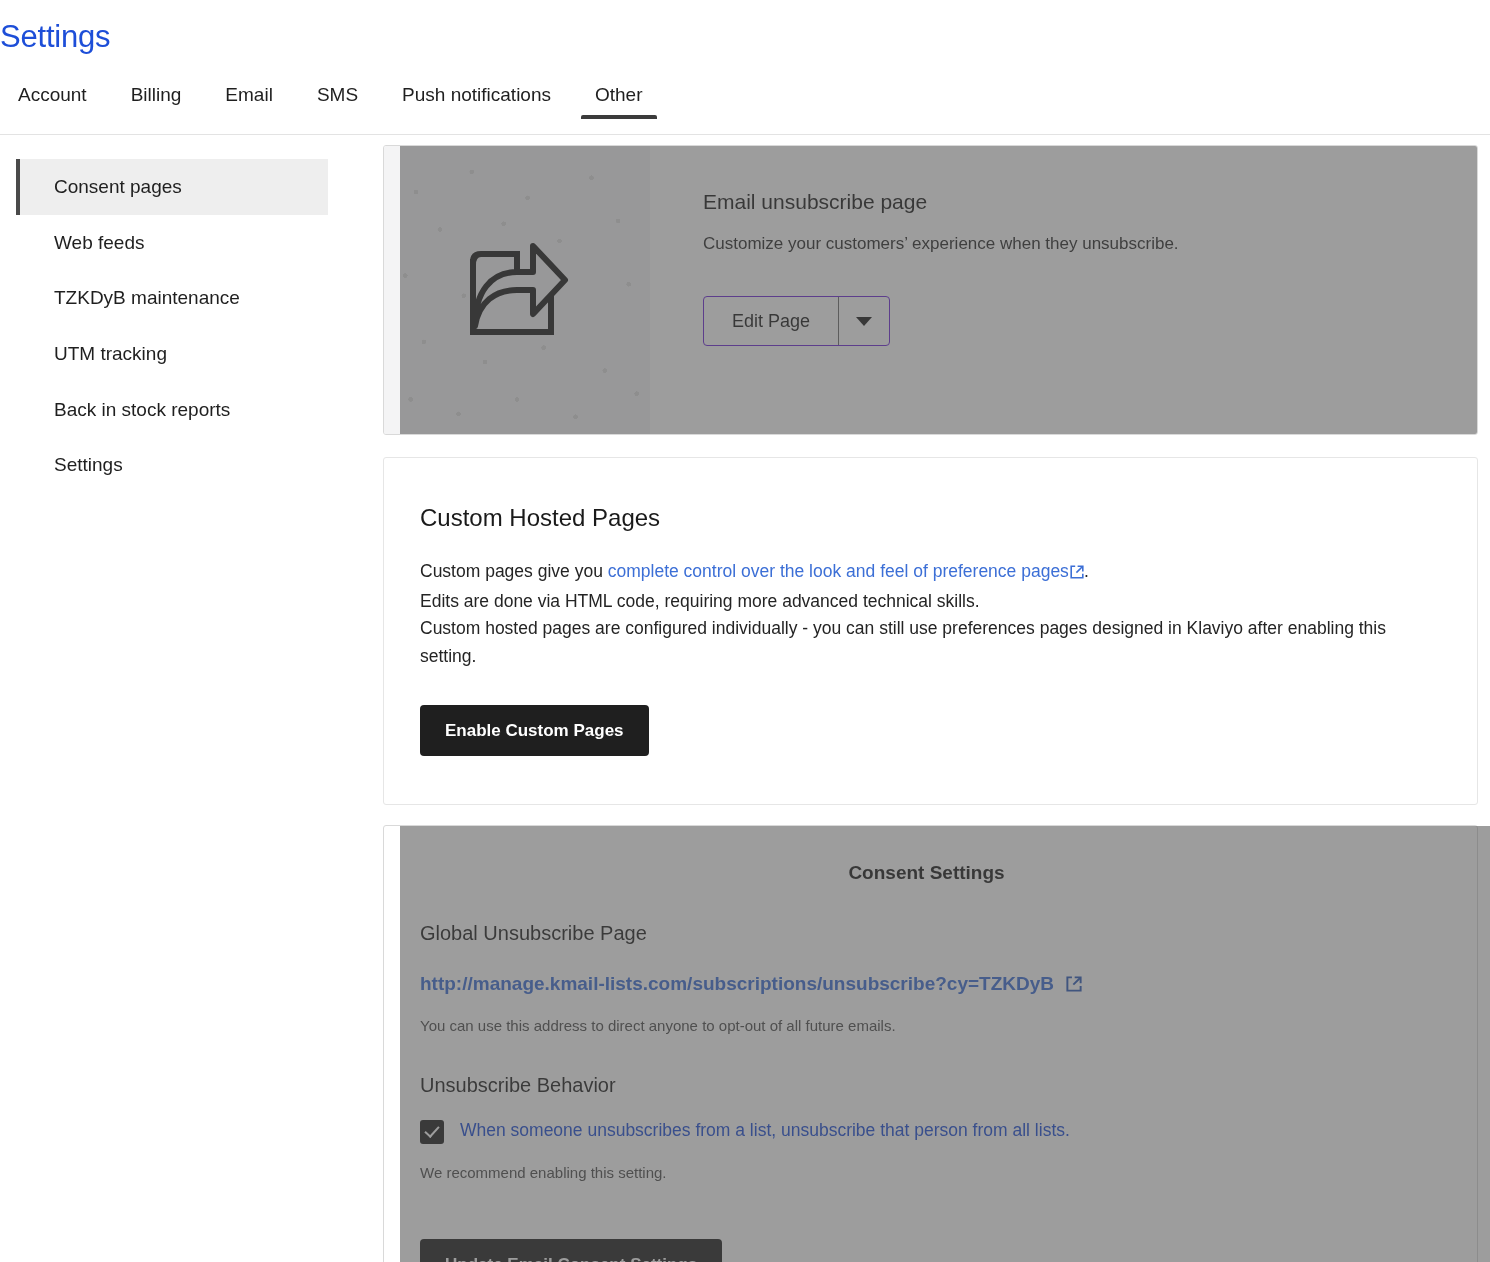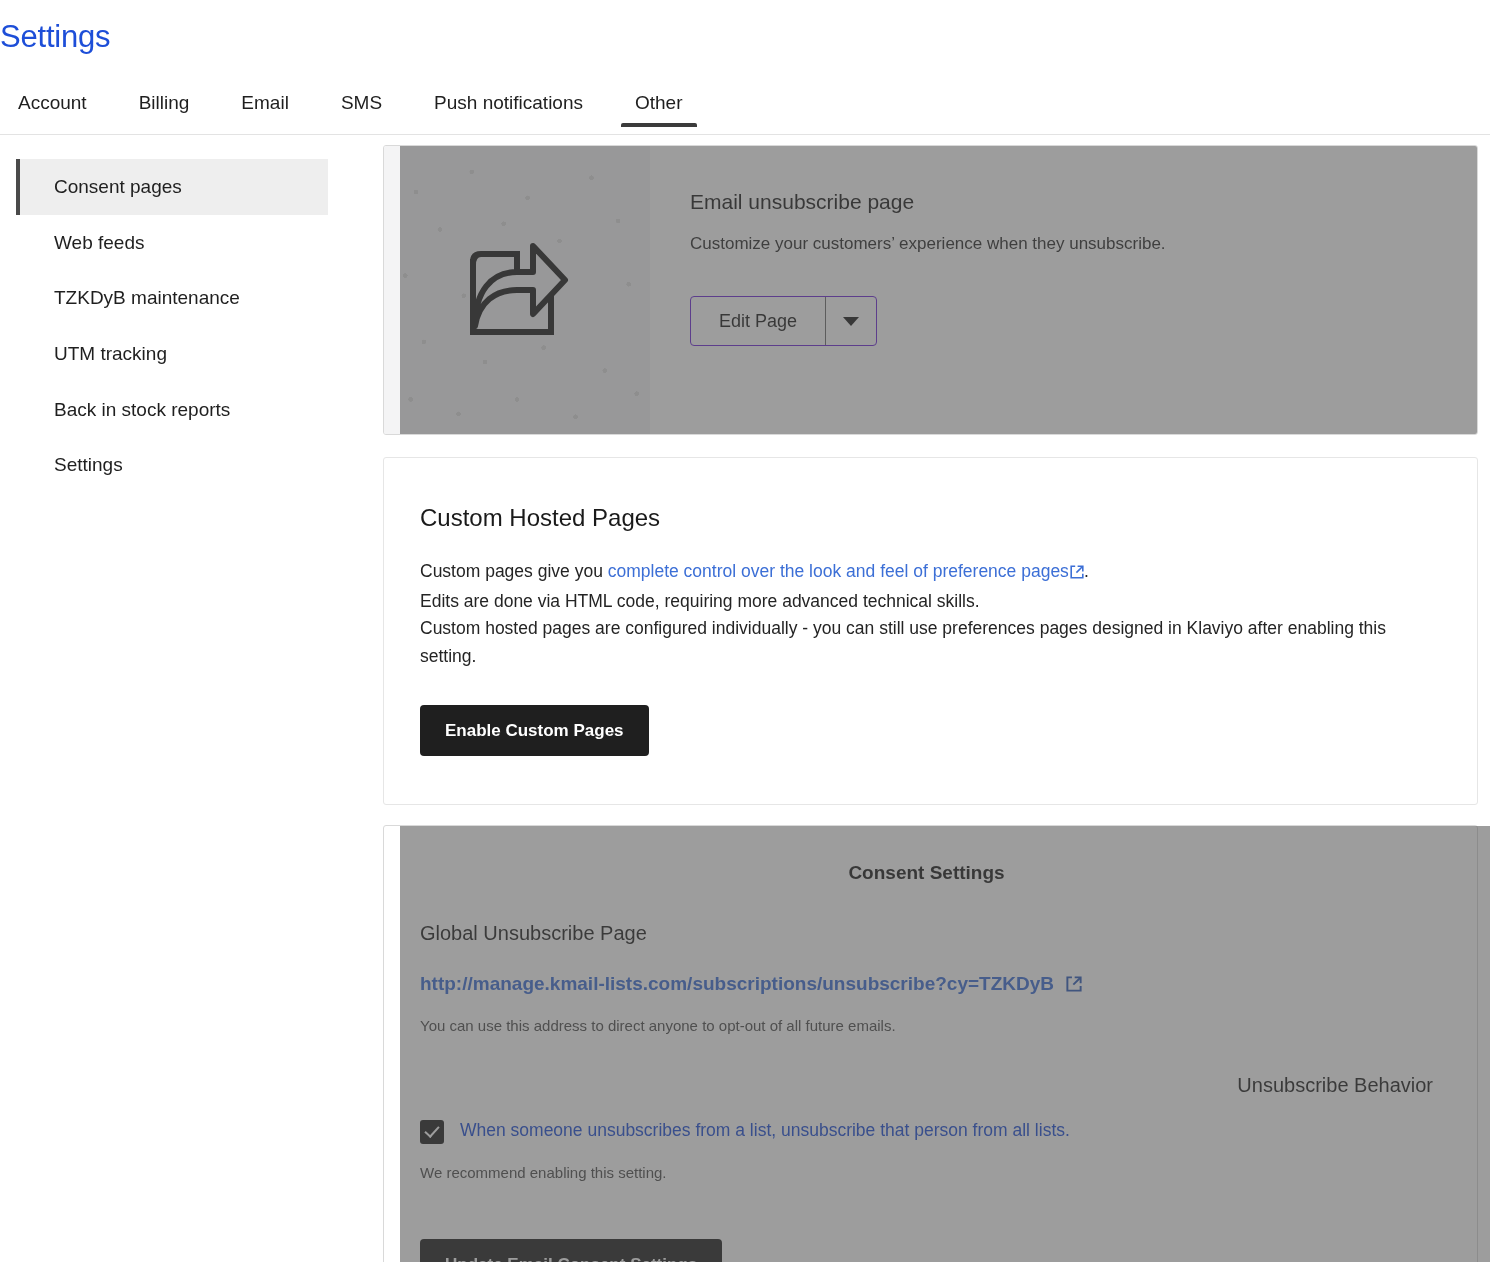--- a/index.html
+++ b/index.html
@@ -17,22 +17,22 @@
   .page-title {
     font-size: 31px;
     font-weight: 400;
     color: #1d4ed8;
     letter-spacing: -0.2px;
     line-height: 1.2;
   }
 
   .tabbar {
     display: flex;
-    align-items: center;
-    gap: 8px;
+    align-items: flex-start;
+    gap: 0;
     padding-left: 18px;
     margin-top: 30px;
     border-bottom: 1px solid #e3e3e3;
     height: 50px;
   }
   .tab {
     font-size: 19px;
     color: #1f1f1f;
     padding: 0 22px 14px 22px;
     position: relative;
@@ -85,21 +85,21 @@
 
   .card {
     background: #ffffff;
     border: 1px solid #e6e6e6;
     border-radius: 3px;
     margin-right: 12px;
     position: relative;
   }
 
   
-  .card.dimmed { border-color: #d9d9d9; }
+  .card.dimmed { border-color: #d9d9d9; gap: 13px; }
   .card.dimmed .dim {
     position: absolute;
     inset: 0 -16px 0 16px;
     background: rgba(80,80,80,0.56);
     pointer-events: none;
     z-index: 5;
   }
 
   
   .promo-card {
@@ -238,21 +238,20 @@
     font-size: 15px;
     color: #4e4e4e;
     margin-top: 20px;
   }
   .cs-sub2 {
     font-size: 20px;
     color: #1f1f1f;
     font-weight: 400;
     margin-top: 40px;
     margin-bottom: 22px;
-    text-align: right;
   }
   .cbx-row { display: flex; align-items: flex-start; gap: 16px; }
   .cbx {
     width: 24px; height: 24px;
     flex: 0 0 24px;
     background: #1f1f1f;
     border-radius: 3px;
     position: relative;
     cursor: pointer;
     margin-top: 1px;

